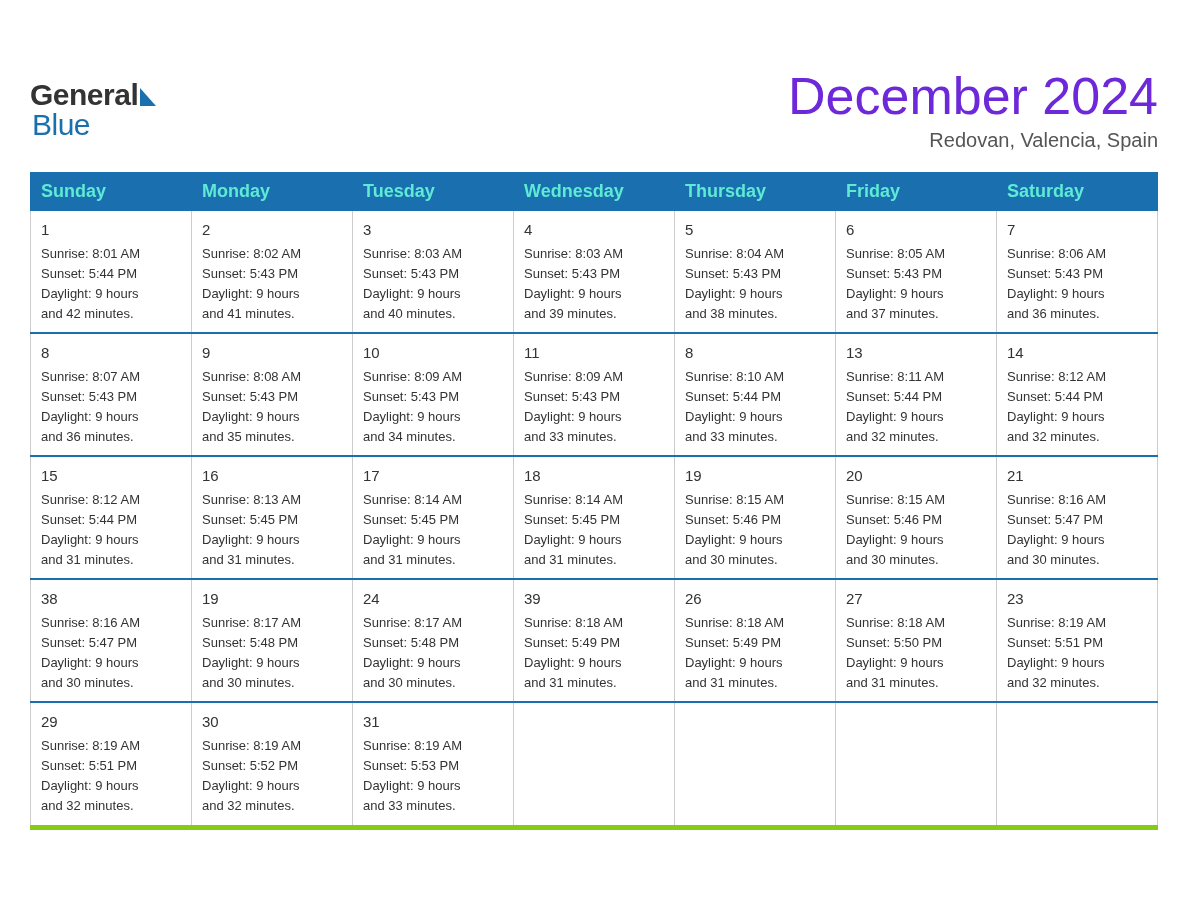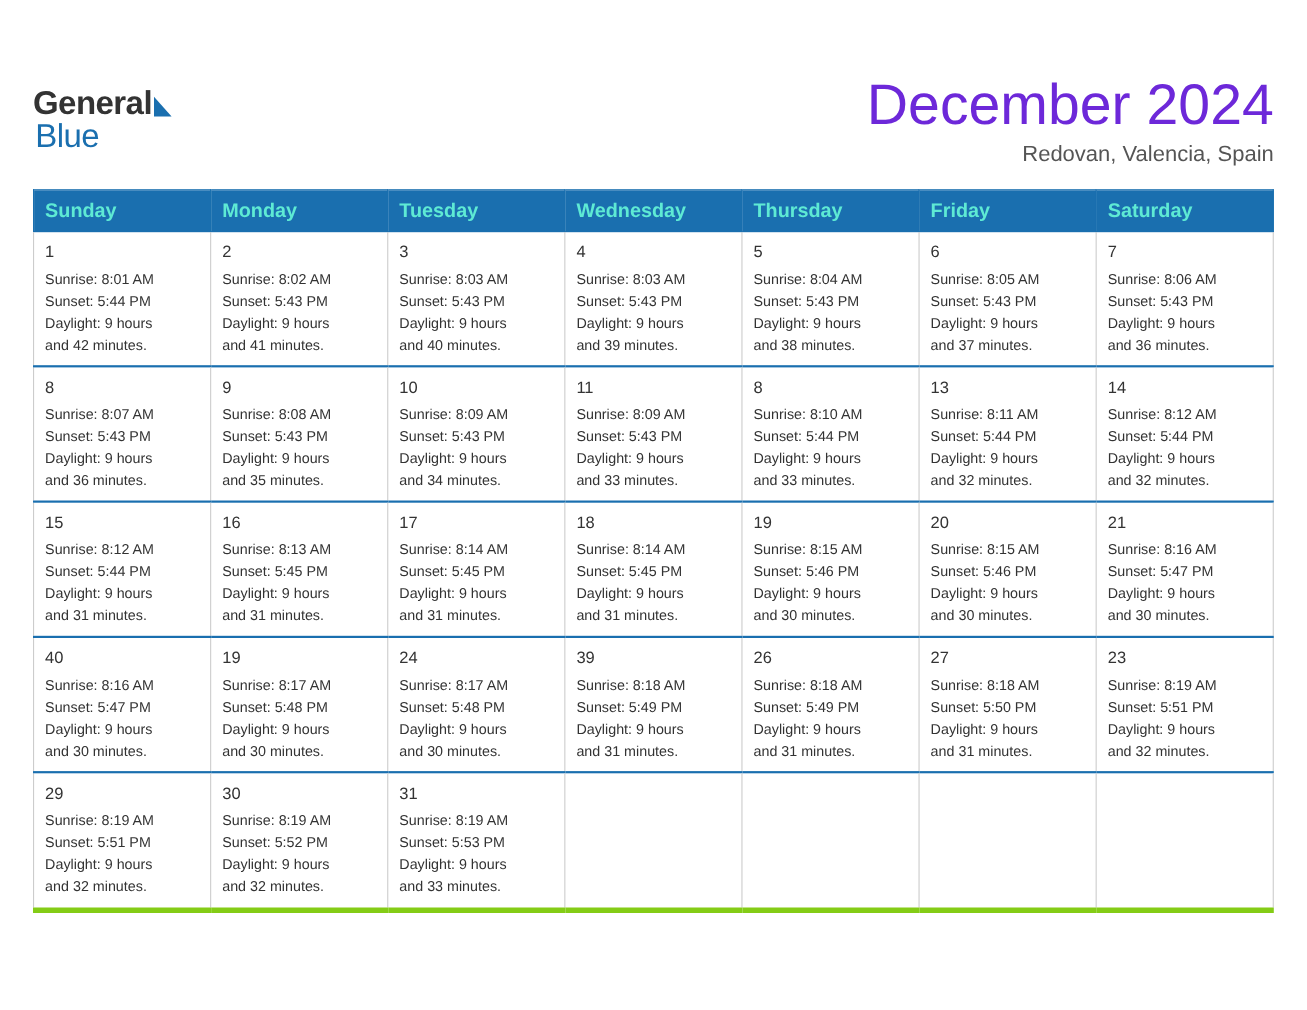--- a/index.html
+++ b/index.html
@@ -219,21 +219,21 @@
         <span class="day-num">20</span>
         <span class="day-info">Sunrise: 8:15 AM<br>Sunset: 5:46 PM<br>Daylight: 9 hours<br>and 30 minutes.</span>
       </td>
         <td>
         <span class="day-num">21</span>
         <span class="day-info">Sunrise: 8:16 AM<br>Sunset: 5:47 PM<br>Daylight: 9 hours<br>and 30 minutes.</span>
       </td>
       </tr>
       <tr>
         <td>
-        <span class="day-num">40</span>
+        <span class="day-num">38</span>
         <span class="day-info">Sunrise: 8:16 AM<br>Sunset: 5:47 PM<br>Daylight: 9 hours<br>and 30 minutes.</span>
       </td>
         <td>
         <span class="day-num">19</span>
         <span class="day-info">Sunrise: 8:17 AM<br>Sunset: 5:48 PM<br>Daylight: 9 hours<br>and 30 minutes.</span>
       </td>
         <td>
         <span class="day-num">24</span>
         <span class="day-info">Sunrise: 8:17 AM<br>Sunset: 5:48 PM<br>Daylight: 9 hours<br>and 30 minutes.</span>
       </td>

